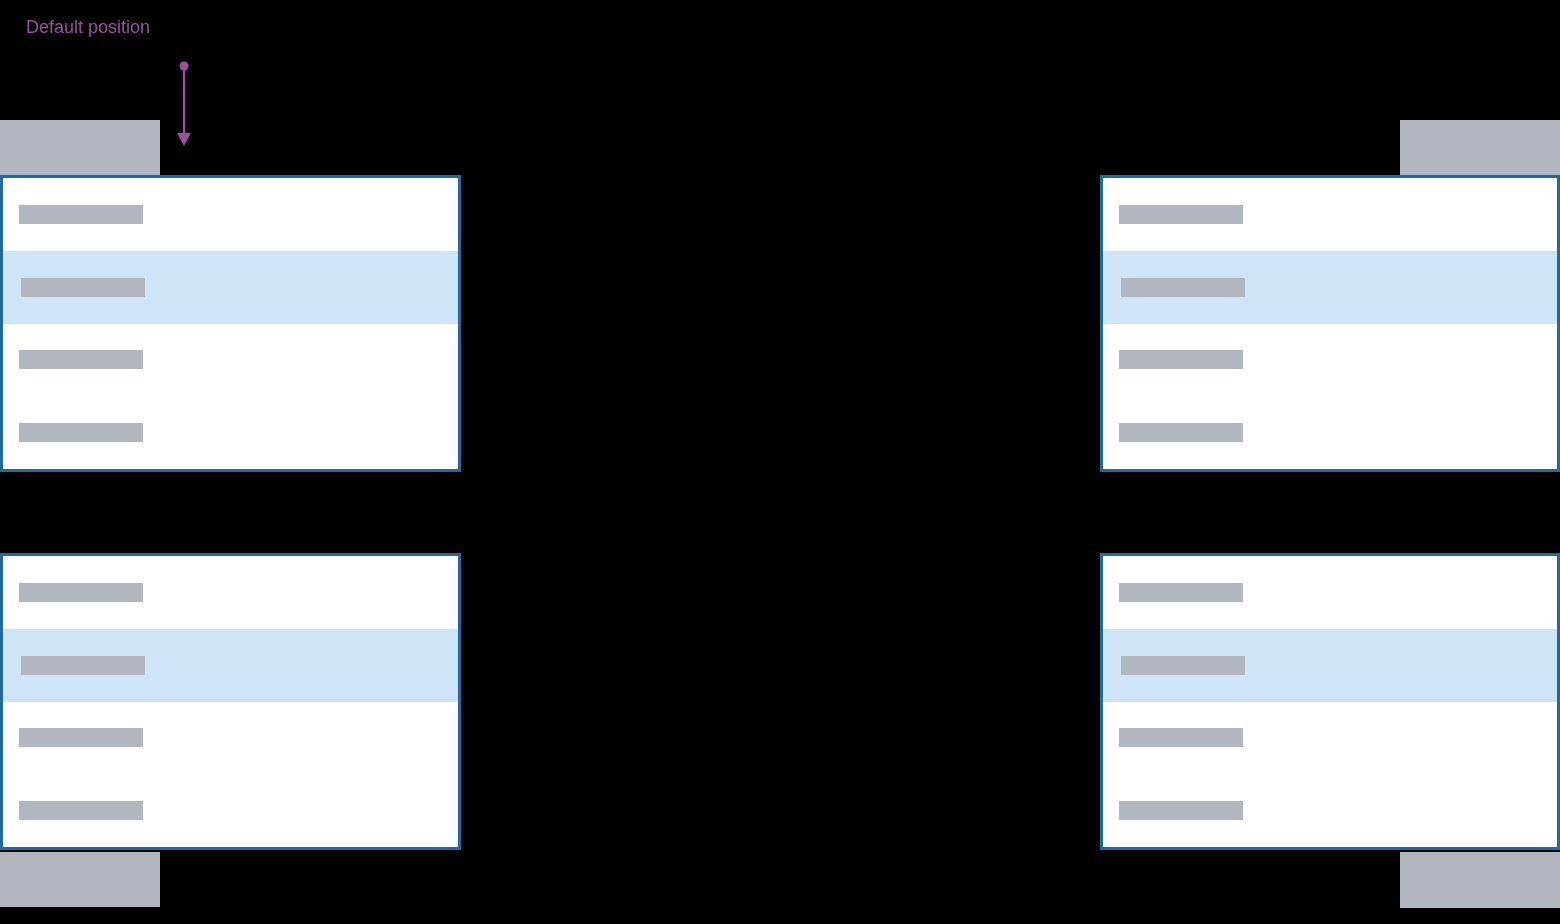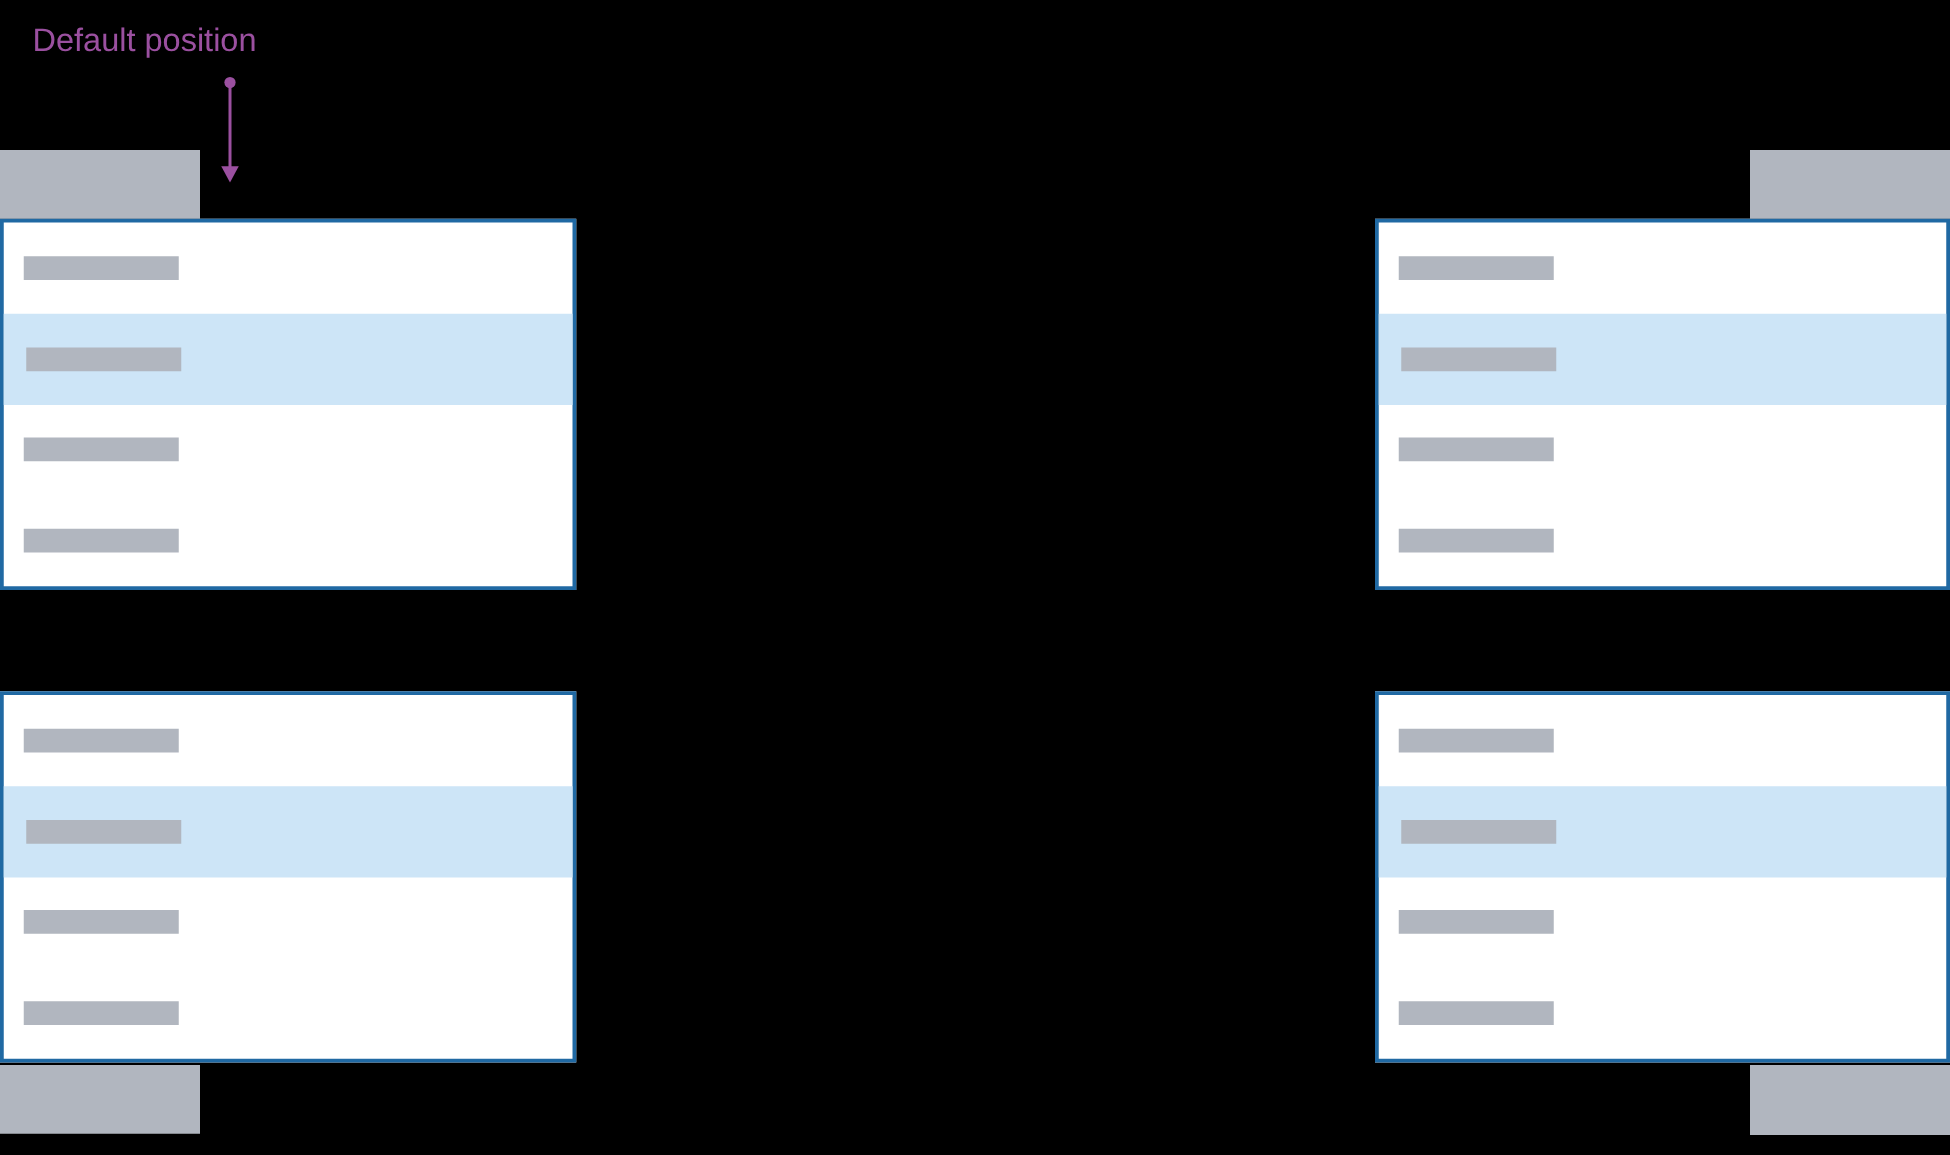--- a/index.html
+++ b/index.html
@@ -16,21 +16,21 @@
     width: 1560px;
     height: 924px;
     position: relative;
     overflow: hidden;
     font-family: "Liberation Sans", sans-serif;
   }
   .annotation-label {
     position: absolute;
     left: 26px;
     top: 17px;
-    font-size: 26px;
+    font-size: 18px;
     font-weight: 400;
     color: var(--purple);
     white-space: nowrap;
   }
   .annotation-arrow {
     position: absolute;
     left: 170px;
     top: 55px;
     width: 28px;
     height: 100px;

